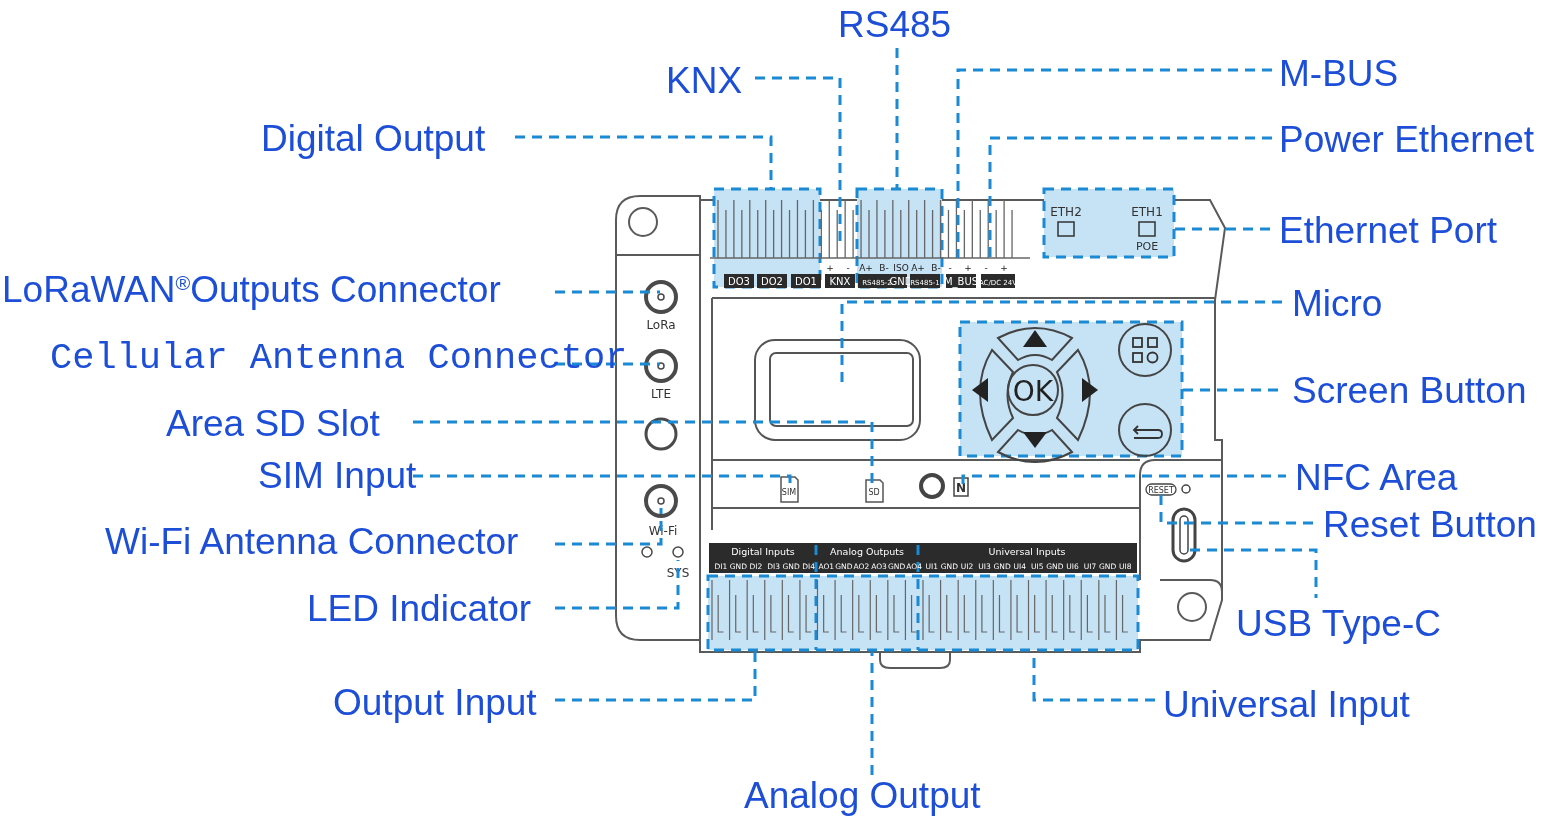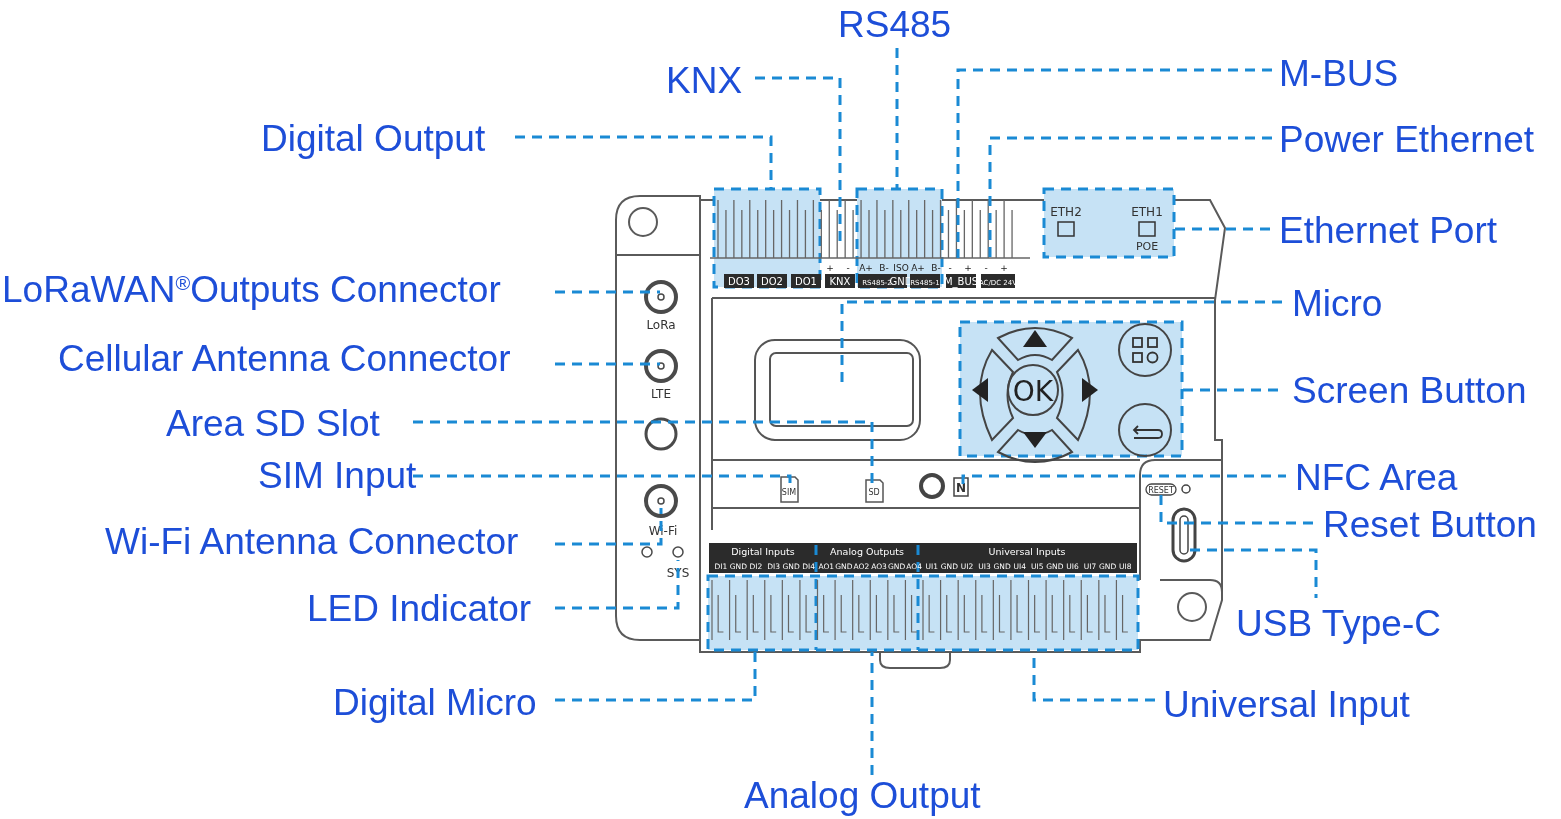--- a/index.html
+++ b/index.html
@@ -251,25 +251,25 @@
 <div class="lbl" style="left:838px; top:6px;">RS485</div>
 <div class="lbl" style="left:666px; top:62px;">KNX</div>
 <div class="lbl" style="left:1279px; top:55px;">M-BUS</div>
 <div class="lbl" style="left:261px; top:120px;">Digital Output</div>
 <div class="lbl" style="left:1279px; top:121px;">Power Ethernet</div>
 <div class="lbl" style="left:1279px; top:212px;">Ethernet Port</div>
 <div class="lbl" style="left:2px; top:271px;">
   <span>LoRaWAN</span><sup>®</sup><span>Outputs Connector</span>
 </div>
 <div class="lbl" style="left:1292px; top:285px;">Micro</div>
-<div class="lbl" style="left:58px; top:340px;">Cellular Antenna Connector</div>
+<div class="lbl" style="left:50px; top:340px;font-family:Liberation Mono, monospace;">Cellular Antenna Connector</div>
 <div class="lbl" style="left:1292px; top:372px;">Screen Button</div>
 <div class="lbl" style="left:166px; top:405px;">Area SD Slot</div>
 <div class="lbl" style="left:258px; top:457px;">SIM Input</div>
 <div class="lbl" style="left:1295px; top:459px;">NFC Area</div>
 <div class="lbl" style="left:1323px; top:506px;">Reset Button</div>
 <div class="lbl" style="left:105px; top:523px;">Wi-Fi Antenna Connector</div>
 <div class="lbl" style="left:307px; top:590px;">LED Indicator</div>
 <div class="lbl" style="left:1236px; top:605px;">USB Type-C</div>
-<div class="lbl" style="left:333px; top:684px;">Digital Micro</div>
+<div class="lbl" style="left:333px; top:684px;">Output Input</div>
 <div class="lbl" style="left:1163px; top:686px;">Universal Input</div>
 <div class="lbl" style="left:744px; top:777px;">Analog Output</div>
 </div>
 
 </body></html>

